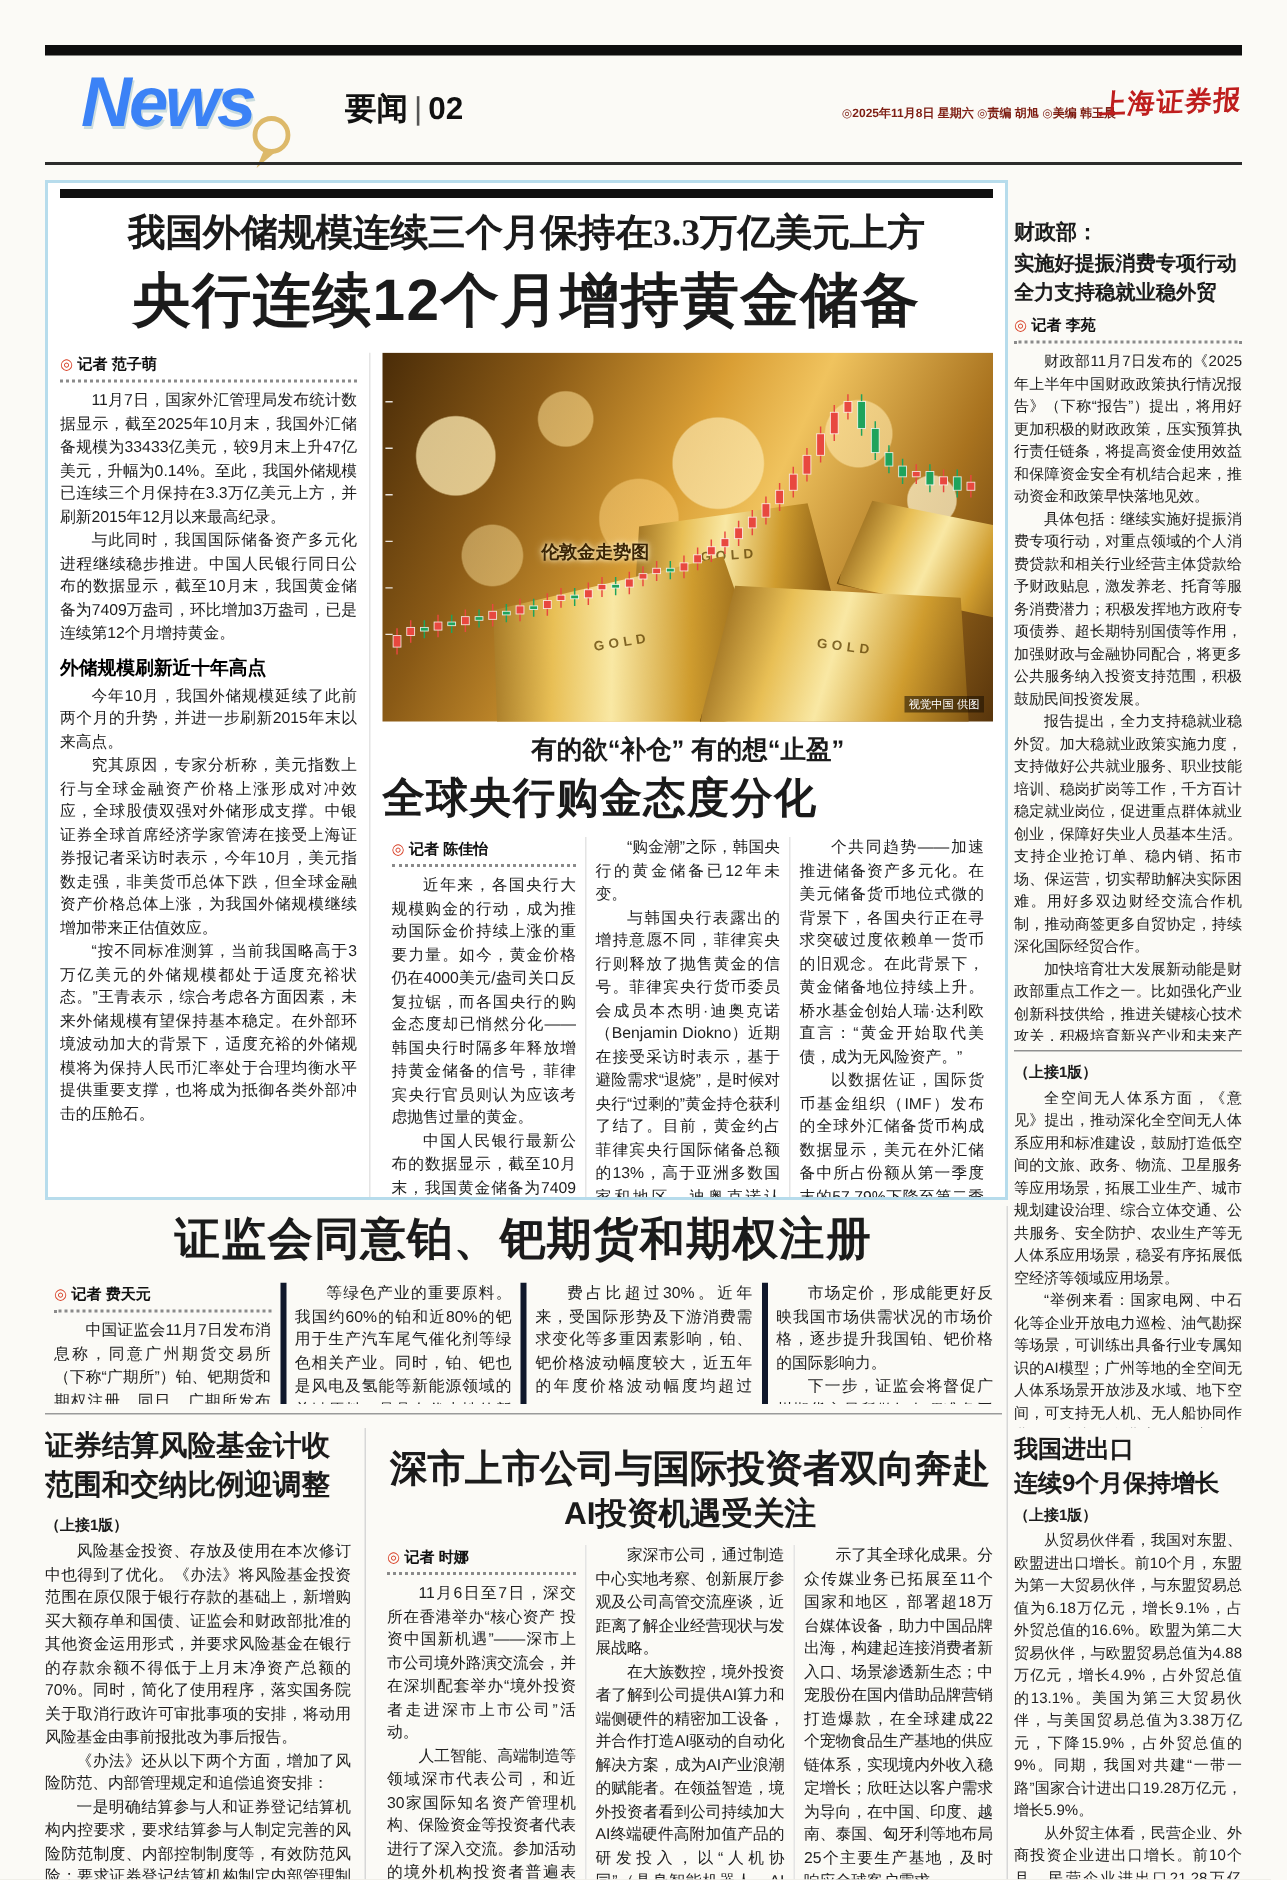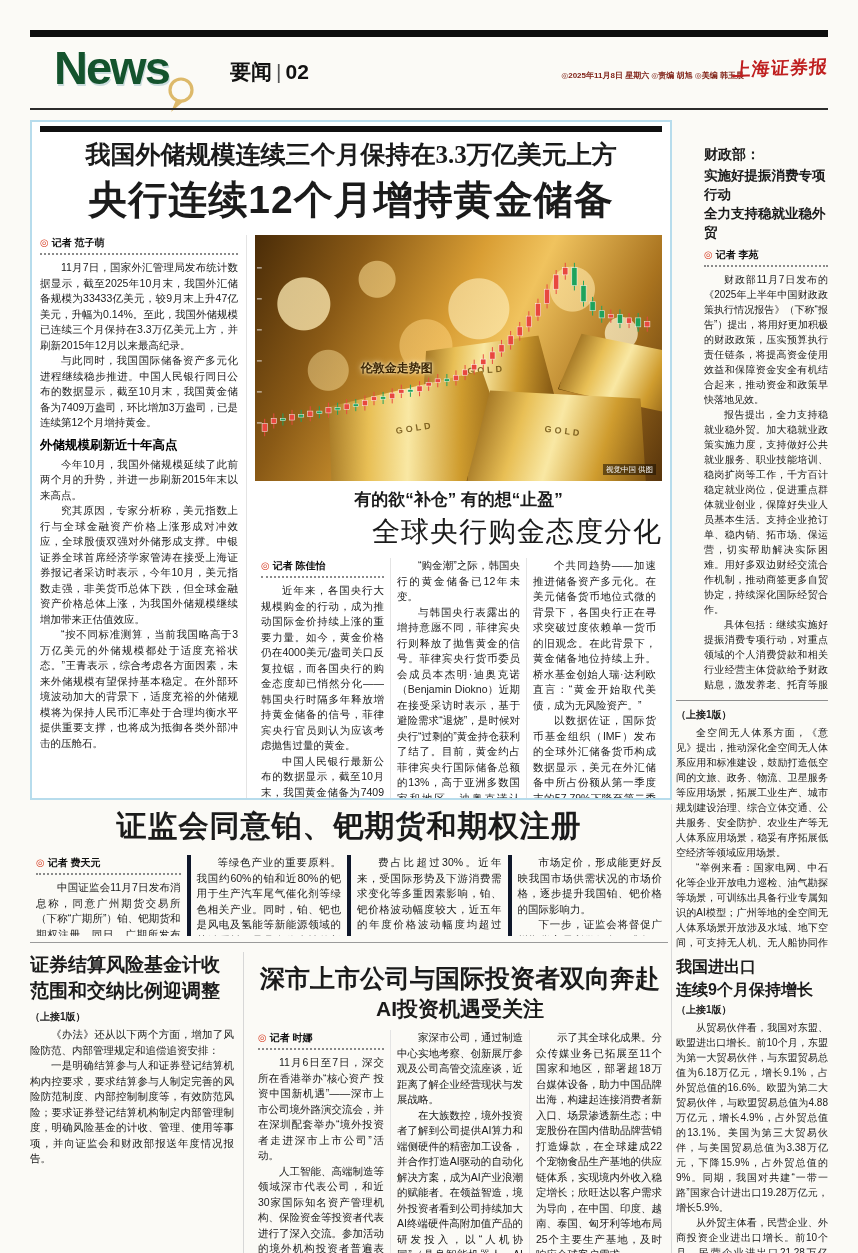--- a/index.html
+++ b/index.html
@@ -1,22 +1,22 @@
 <!DOCTYPE html>
 <html><head>
 <meta charset="utf-8">
 <style>
   html,body{margin:0;padding:0;background:#e8e6e0;}
   .page{position:relative;width:858px;height:1253px;background:#fbfaf6;overflow:hidden;
         font-family:"Liberation Sans","DejaVu Sans",sans-serif;color:#1b1b1b;}
   
   .toprule{position:absolute;left:30px;top:30px;width:798px;height:7px;background:#0e0e0e;}
   .hdr{position:absolute;left:30px;top:40px;width:798px;height:66px;}
-  .logo{position:absolute;left:24px;top:0;font-size:47px;font-weight:900;color:#14532d;
-        letter-spacing:-2px;text-shadow:1px 2px 0 rgba(33,115,132,.22);}
+  .logo{position:absolute;left:24px;top:0;font-size:47px;font-weight:900;color:#3b82f6;
+        letter-spacing:-2px;text-shadow:1px 2px 0 rgba(33,115,132,.22);font-style:italic;}
   .bubble{position:absolute;left:133px;top:36px;}
   .sect{position:absolute;left:200px;top:18px;font-size:21px;font-weight:900;color:#111;}
   .sect .pipe{font-weight:400;color:#555;margin:0 4px;}
   .dateline{position:absolute;right:84px;top:30px;font-size:8px;font-weight:700;color:#7d1d12;}
   .masthead{position:absolute;right:0;top:16px;font-size:18px;font-weight:900;color:#bf1e1e;
         font-family:"DejaVu Serif","Liberation Serif",serif;transform:skewX(-7deg) rotate(-2deg);letter-spacing:1px;}
   .hdrule{position:absolute;left:30px;top:108px;width:798px;height:2px;background:#2c2c2c;}
   
   .leadbox{position:absolute;left:30px;top:120px;width:638px;height:676px;border:2px solid #b7dcec;background:#fff;overflow:hidden;}
   .leadbar{height:6px;background:#101010;margin:4px 8px 6px;}
@@ -51,27 +51,27 @@
   .gb2{right:2%;bottom:-6%;width:44%;height:52%;transform:rotate(7deg);}
   .gb3{left:40%;bottom:26%;width:33%;height:38%;transform:rotate(-4deg);}
   .gb4{right:-7%;bottom:30%;width:30%;height:32%;transform:rotate(15deg);font-size:8px;}
   .chart{position:absolute;left:0;top:0;width:100%;height:100%;}
   .chartlabel{position:absolute;left:26%;top:51%;font-size:12px;font-weight:800;color:#3a2405;
      text-shadow:0 0 3px rgba(255,242,200,.95),0 0 6px rgba(255,242,200,.8);}
   .credit{position:absolute;right:6px;bottom:6px;font-size:7.5px;color:#fff;}
   .credit span{background:rgba(25,14,2,.55);padding:1px 3px;margin-left:2px;}
   
   .subh1{text-align:center;font-size:17px;font-weight:800;margin:7px 0 2px;}
-  .subh2{text-align:right;font-size:28px;font-weight:400;letter-spacing:1px;margin:0 0 7px;}
+  .subh2{text-align:left;font-size:28px;font-weight:700;letter-spacing:1px;margin:0 0 7px;}
   .subcols{display:flex;flex:1;overflow:hidden;}
   .scol{flex:1;padding:0 6px;border-right:1px solid #e4e4e4;overflow:hidden;}
   .scol:last-child{border-right:none;}
   
   .rightcol{position:absolute;left:676px;top:120px;width:152px;height:1133px;display:flex;flex-direction:column;overflow:hidden;}
-  .r1{height:574px;flex:none;overflow:hidden;padding-top:26px;box-sizing:border-box;margin-left:28px;}
+  .r1{height:574px;flex:none;overflow:hidden;padding-top:26px;box-sizing:border-box;}
   .rt1{font-size:14px;font-weight:900;margin:0 0 2px;}
   .rt2{font-size:13.5px;font-weight:900;margin:0;line-height:19px;}
   .rightcol .p{font-size:10px;line-height:15px;}
   .rhr{border-top:1px solid #8f8f8f;margin:6px 0 5px;flex:none;}
   .r2{height:246px;flex:none;overflow:hidden;}
   .r3{flex:1;overflow:hidden;}
   .rt3{font-size:16px;font-weight:900;margin:4px 0 1px;line-height:22px;}
   
   .mid{position:absolute;left:30px;top:804px;width:638px;height:132px;overflow:hidden;}
   .midhead{text-align:center;font-size:30px;font-weight:900;letter-spacing:1px;margin:2px 0 8px;}
@@ -252,22 +252,22 @@
   </section>
 
   <aside class="rightcol">
     <div class="r1">
       <h3 class="rt1">财政部：</h3>
       <h3 class="rt2">实施好提振消费专项行动</h3>
       <h3 class="rt2" style="margin-bottom:5px;">全力支持稳就业稳外贸</h3>
       <div>
           <div class="byline"><b class="dot">◎</b><span>记者 李苑</span></div>
           <p class="p">财政部11月7日发布的《2025年上半年中国财政政策执行情况报告》（下称“报告”）提出，将用好更加积极的财政政策，压实预算执行责任链条，将提高资金使用效益和保障资金安全有机结合起来，推动资金和政策早快落地见效。</p>
+          <p class="p">具体包括：继续实施好提振消费专项行动，对重点领域的个人消费贷款和相关行业经营主体贷款给予财政贴息，激发养老、托育等服务消费潜力；积极发挥地方政府专项债券、超长期特别国债等作用，加强财政与金融协同配合，将更多公共服务纳入投资支持范围，积极鼓励民间投资发展。</p>
           <p class="p">报告提出，全力支持稳就业稳外贸。加大稳就业政策实施力度，支持做好公共就业服务、职业技能培训、稳岗扩岗等工作，千方百计稳定就业岗位，促进重点群体就业创业，保障好失业人员基本生活。支持企业抢订单、稳内销、拓市场、保运营，切实帮助解决实际困难。用好多双边财经交流合作机制，推动商签更多自贸协定，持续深化国际经贸合作。</p>
-          <p class="p">具体包括：继续实施好提振消费专项行动，对重点领域的个人消费贷款和相关行业经营主体贷款给予财政贴息，激发养老、托育等服务消费潜力；积极发挥地方政府专项债券、超长期特别国债等作用，加强财政与金融协同配合，将更多公共服务纳入投资支持范围，积极鼓励民间投资发展。</p>
           <p class="p">加快培育壮大发展新动能是财政部重点工作之一。比如强化产业创新科技供给，推进关键核心技术攻关，积极培育新兴产业和未来产业，持续推动传统产业转型升级。完善财政科技经费分配和管理使用机制，加强科技资源统筹配置，提升科技投入效能。加大对中小企业数字化转型支持，促进更多中小企业专精特新发展。纵深推进全国统一大市场建设，在财政补助、政府采购等方面对各类经营主体平等对待，为企业经营发展营造良好环境。</p>
         </div>
     </div>
     <div class="rhr"></div>
     <div class="r2">
         <div class="contlbl">（上接1版）</div>
         <p class="p">全空间无人体系方面，《意见》提出，推动深化全空间无人体系应用和标准建设，鼓励打造低空间的文旅、政务、物流、卫星服务等应用场景，拓展工业生产、城市规划建设治理、综合立体交通、公共服务、安全防护、农业生产等无人体系应用场景，稳妥有序拓展低空经济等领域应用场景。</p>
         <p class="p">“举例来看：国家电网、中石化等企业开放电力巡检、油气勘探等场景，可训练出具备行业专属知识的AI模型；广州等地的全空间无人体系场景开放涉及水域、地下空间，可支持无人机、无人船协同作业，催生出多个业态。”国家发展改革委宏观经济研究院研究员张铭慎在接受上海证券报记者采访时表示。</p>
       </div>
     <div class="r3">
@@ -304,20 +304,21 @@
   <div class="vrule"></div>
   <div class="vrule2"></div>
 
   <section class="bl">
     <div class="blh">
       <span>证券结算风险基金计收</span><br>
       <span>范围和交纳比例迎调整</span>
     </div>
     <div>
         <div class="contlbl">（上接1版）</div>
+        <p class="p">风险基金投资、存放及使用在本次修订中也得到了优化。《办法》将风险基金投资范围在原仅限于银行存款的基础上，新增购买大额存单和国债、证监会和财政部批准的其他资金运用形式，并要求风险基金在银行的存款余额不得低于上月末净资产总额的70%。同时，简化了使用程序，落实国务院关于取消行政许可审批事项的安排，将动用风险基金由事前报批改为事后报告。</p>
         <p class="p">《办法》还从以下两个方面，增加了风险防范、内部管理规定和追偿追资安排：</p>
         <p class="p">一是明确结算参与人和证券登记结算机构内控要求，要求结算参与人制定完善的风险防范制度、内部控制制度等，有效防范风险；要求证券登记结算机构制定内部管理制度，明确风险基金的计收、管理、使用等事项，并向证监会和财政部报送年度情况报告。</p>
       </div>
   </section>
 
   <section class="bm">
     <div class="bmh1">深市上市公司与国际投资者双向奔赴</div>
     <div class="bmh2">AI投资机遇受关注</div>
     <div class="bmcols">
       <div class="scol">

